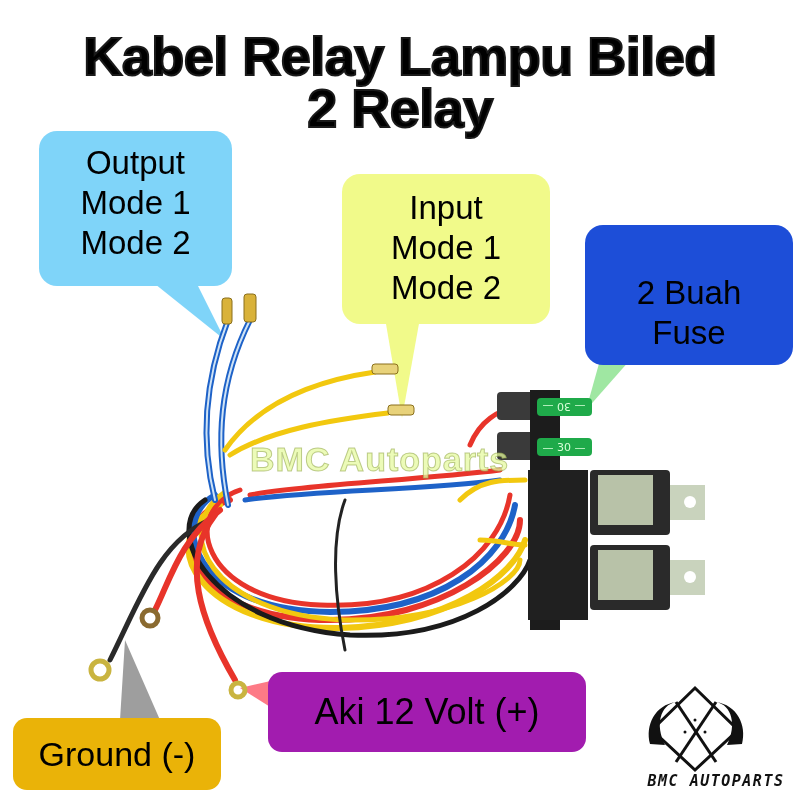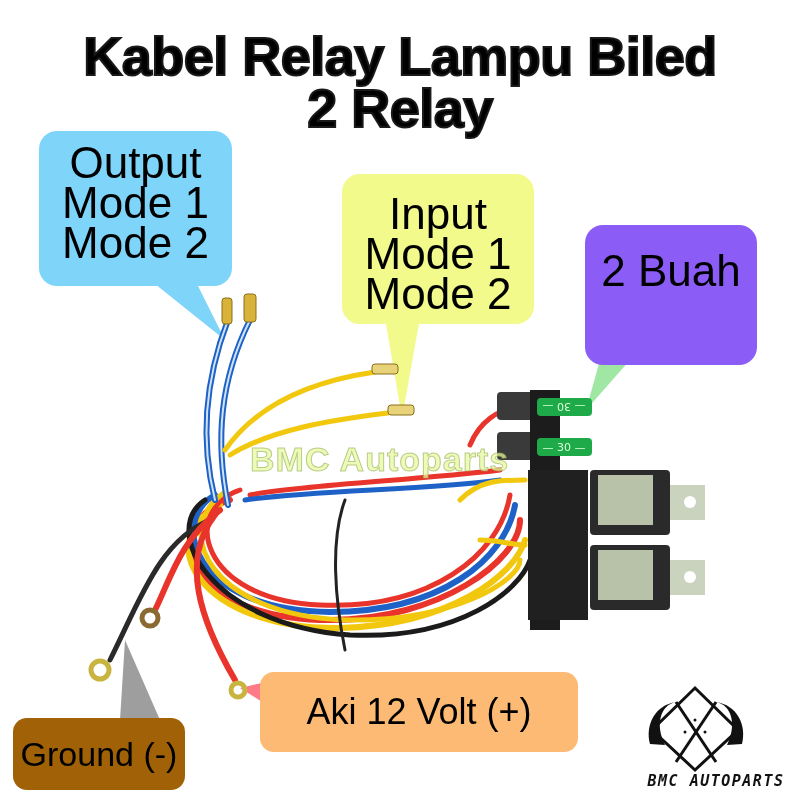--- a/index.html
+++ b/index.html
@@ -7,29 +7,29 @@
   .title {
     position: absolute; left: 0; width: 800px; text-align: center;
     font-family: "Liberation Sans", sans-serif; font-weight: bold;
     color: #000000; font-size: 54px; line-height: 56px;
     -webkit-text-stroke: 2px #1a1a1a; letter-spacing: -0.5px;
   }
   .title.l1 { top: 28px; }
   .title.l2 { top: 80px; }
   .callout {
     position: absolute; text-align: center; color: #000;
-    font-family: "Liberation Sans", sans-serif; font-size: 44px; line-height: 40px;
+    font-family: "Liberation Sans", sans-serif; font-size: 33px; line-height: 40px;
     border-radius: 18px;
   }
   .callout span { display: block; }
   #c-output { left: 39px; top: 131px; width: 193px; height: 155px; background: #7fd4f9; padding-top: 12px; box-sizing: border-box; }
-  #c-input { left: 342px; top: 174px; width: 192px; height: 150px; background: #f1fa8a; padding-top: 20px; box-sizing: border-box; }
-  #c-fuse { left: 585px; top: 225px; width: 172px; height: 140px; background: #8b5cf6; padding-top: 26px; box-sizing: border-box; }
-  #c-aki { left: 260px; top: 672px; width: 318px; height: 80px; background: #fdba74; font-size: 36px; line-height: 80px; border-radius: 14px; }
-  #c-ground { left: 13px; top: 718px; width: 172px; height: 72px; background: #a16207; font-size: 34px; line-height: 72px; border-radius: 14px; }
+  #c-input { left: 342px; top: 174px; width: 208px; height: 150px; background: #f1fa8a; padding-top: 14px; box-sizing: border-box; }
+  #c-fuse { left: 585px; top: 225px; width: 208px; height: 140px; background: #1d4ed8; padding-top: 48px; box-sizing: border-box; }
+  #c-aki { left: 268px; top: 672px; width: 318px; height: 80px; background: #a21caf; font-size: 36px; line-height: 80px; border-radius: 14px; }
+  #c-ground { left: 13px; top: 718px; width: 208px; height: 72px; background: #eab308; font-size: 34px; line-height: 72px; border-radius: 14px; }
   svg.layer { position: absolute; left: 0; top: 0; }
   .watermark {
     position: absolute; left: 250px; top: 440px; font-family: "Liberation Sans", sans-serif;
     font-size: 34px; font-weight: bold; color: rgba(230,250,160,0.75);
     -webkit-text-stroke: 1px rgba(150,170,80,0.6); letter-spacing: 1px;
   }
   .brand-text {
     position: absolute; left: 632px; top: 772px; width: 168px; text-align: center;
     font-family: "DejaVu Sans Mono", monospace; font-style: italic; font-weight: bold;
     font-size: 15px; letter-spacing: 1.5px; color: #111;
@@ -126,20 +126,21 @@
   <span>Mode 1</span>
   <span>Mode 2</span>
 </div>
 <div class="callout" id="c-input">
   <span>Input</span>
   <span>Mode 1</span>
   <span>Mode 2</span>
 </div>
 <div class="callout" id="c-fuse">
   <span>2 Buah</span>
+  <span>Fuse</span>
 </div>
 <div class="callout" id="c-aki">Aki 12 Volt (+)</div>
 <div class="callout" id="c-ground">Ground (-)</div>
 
 <svg class="layer" width="800" height="800" viewBox="0 0 800 800">
   <g fill="none" stroke="#111" stroke-width="3">
     <polygon points="695,688 738,730 695,770 652,730"></polygon>
     <line x1="676" y1="702" x2="716" y2="762"></line>
     <line x1="716" y1="702" x2="676" y2="762"></line>
   </g>

